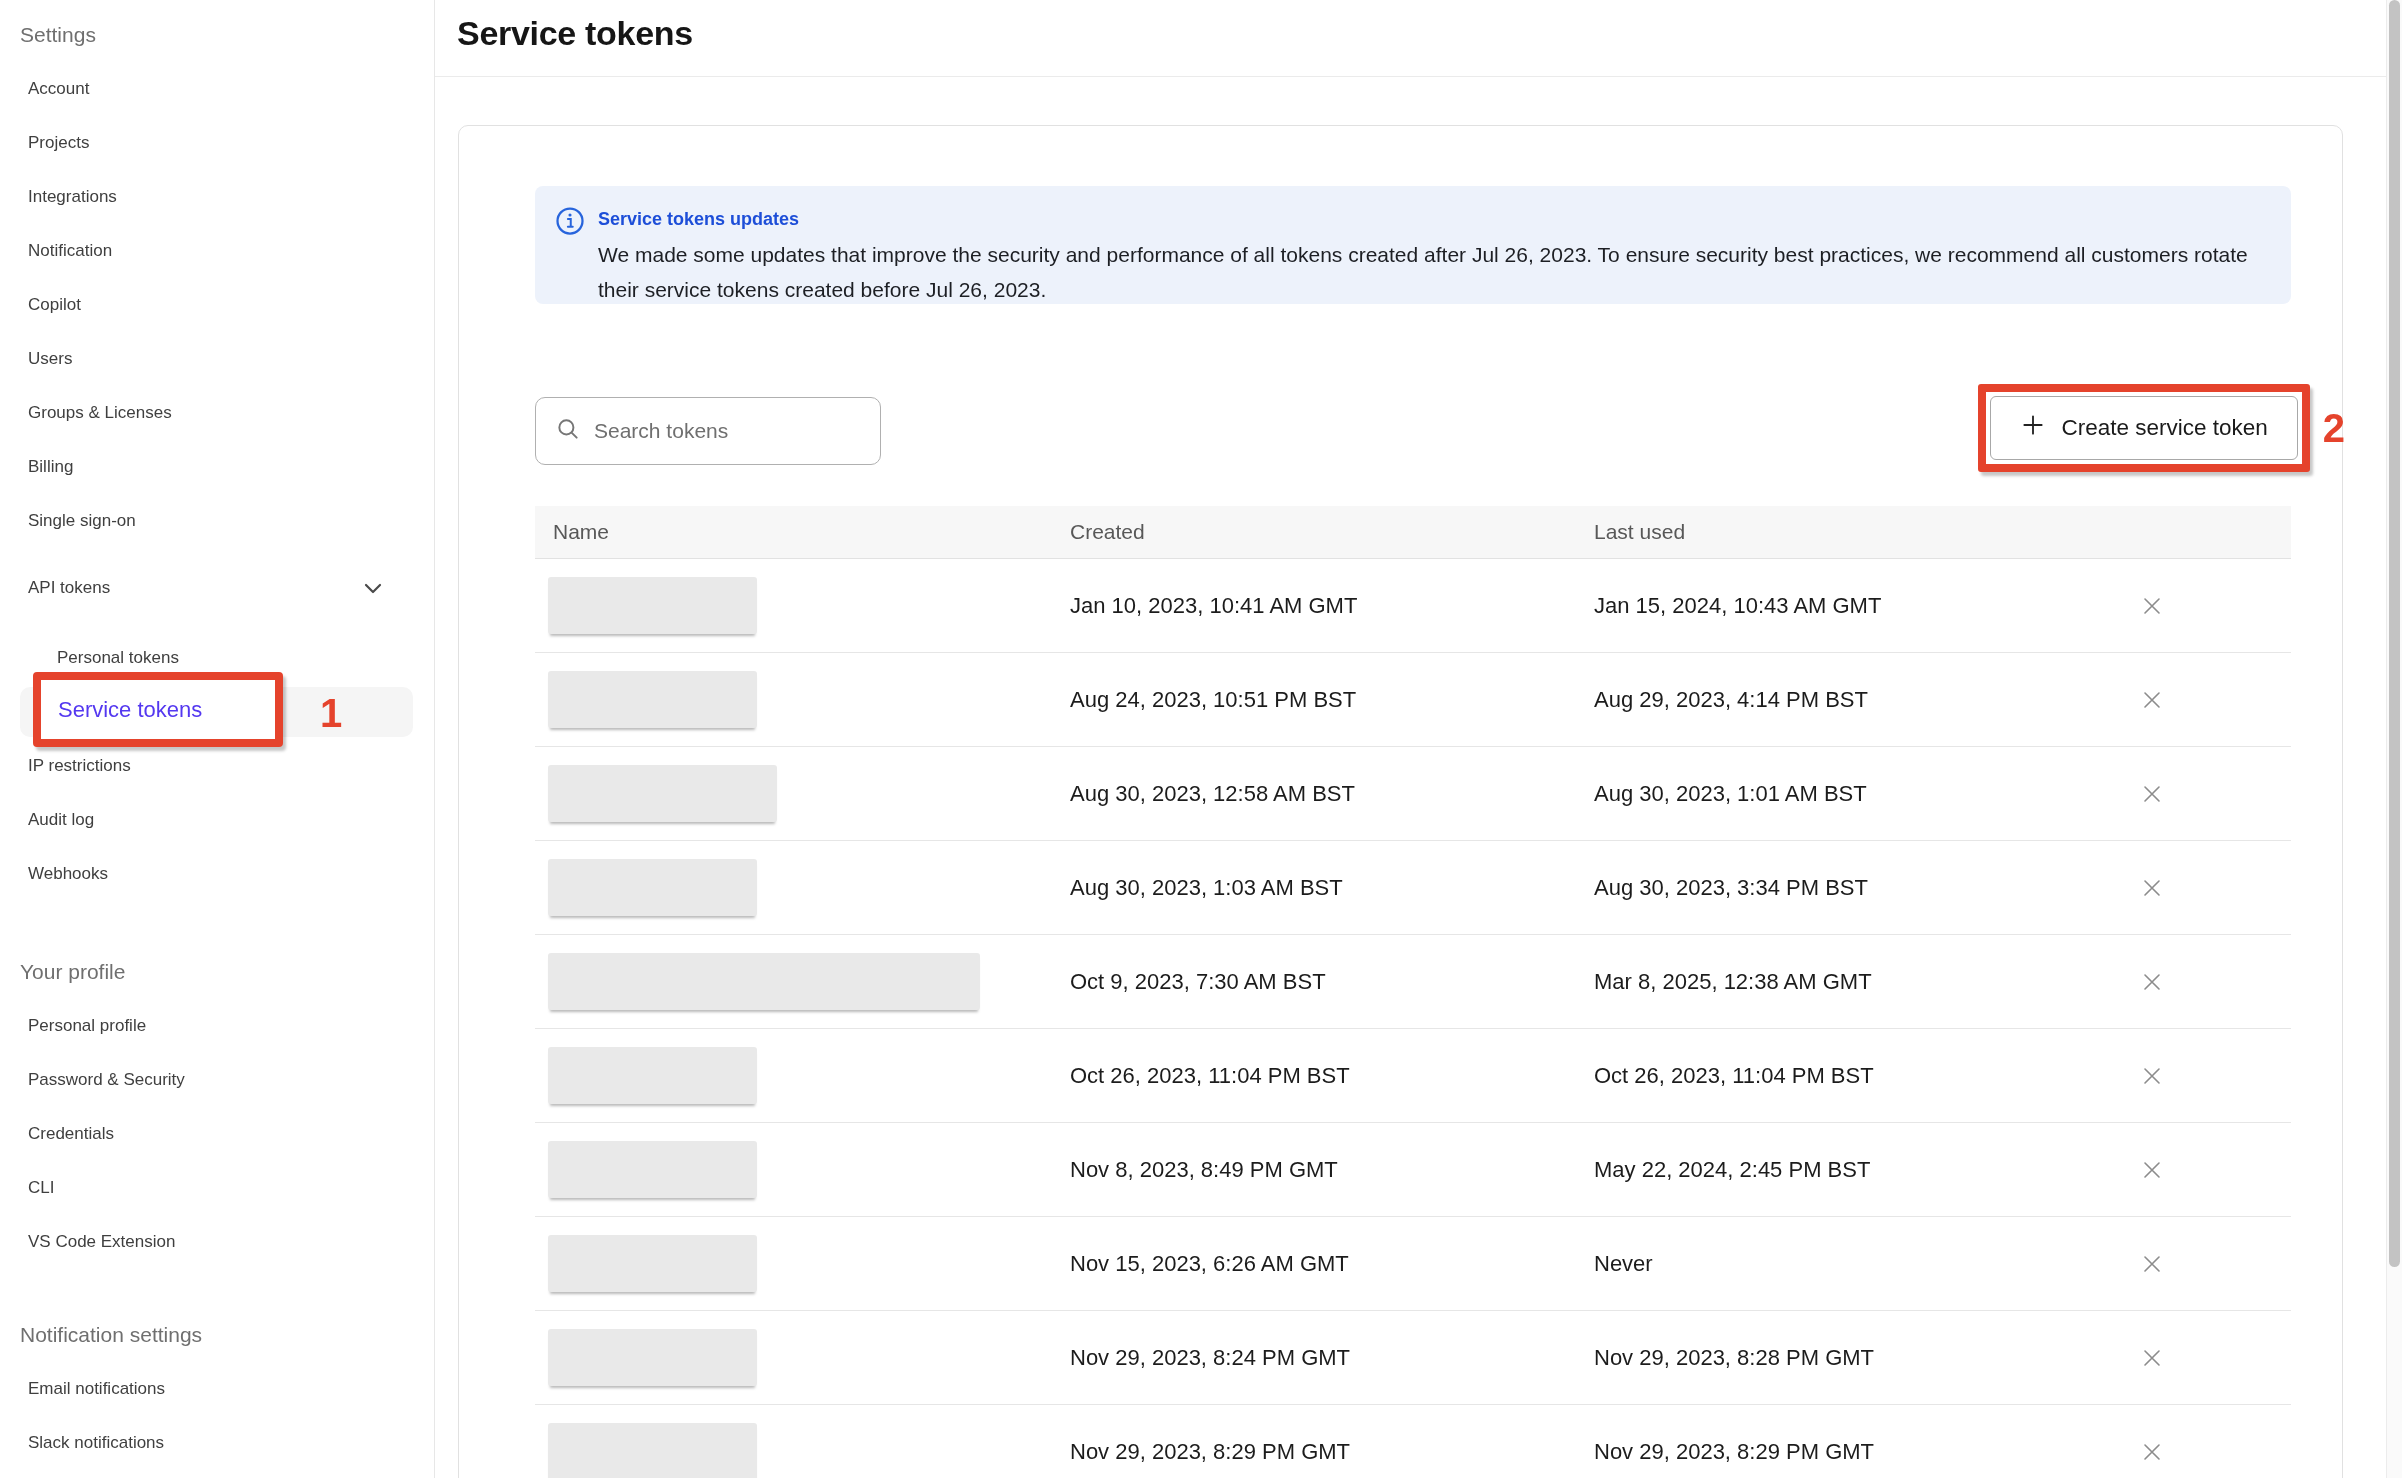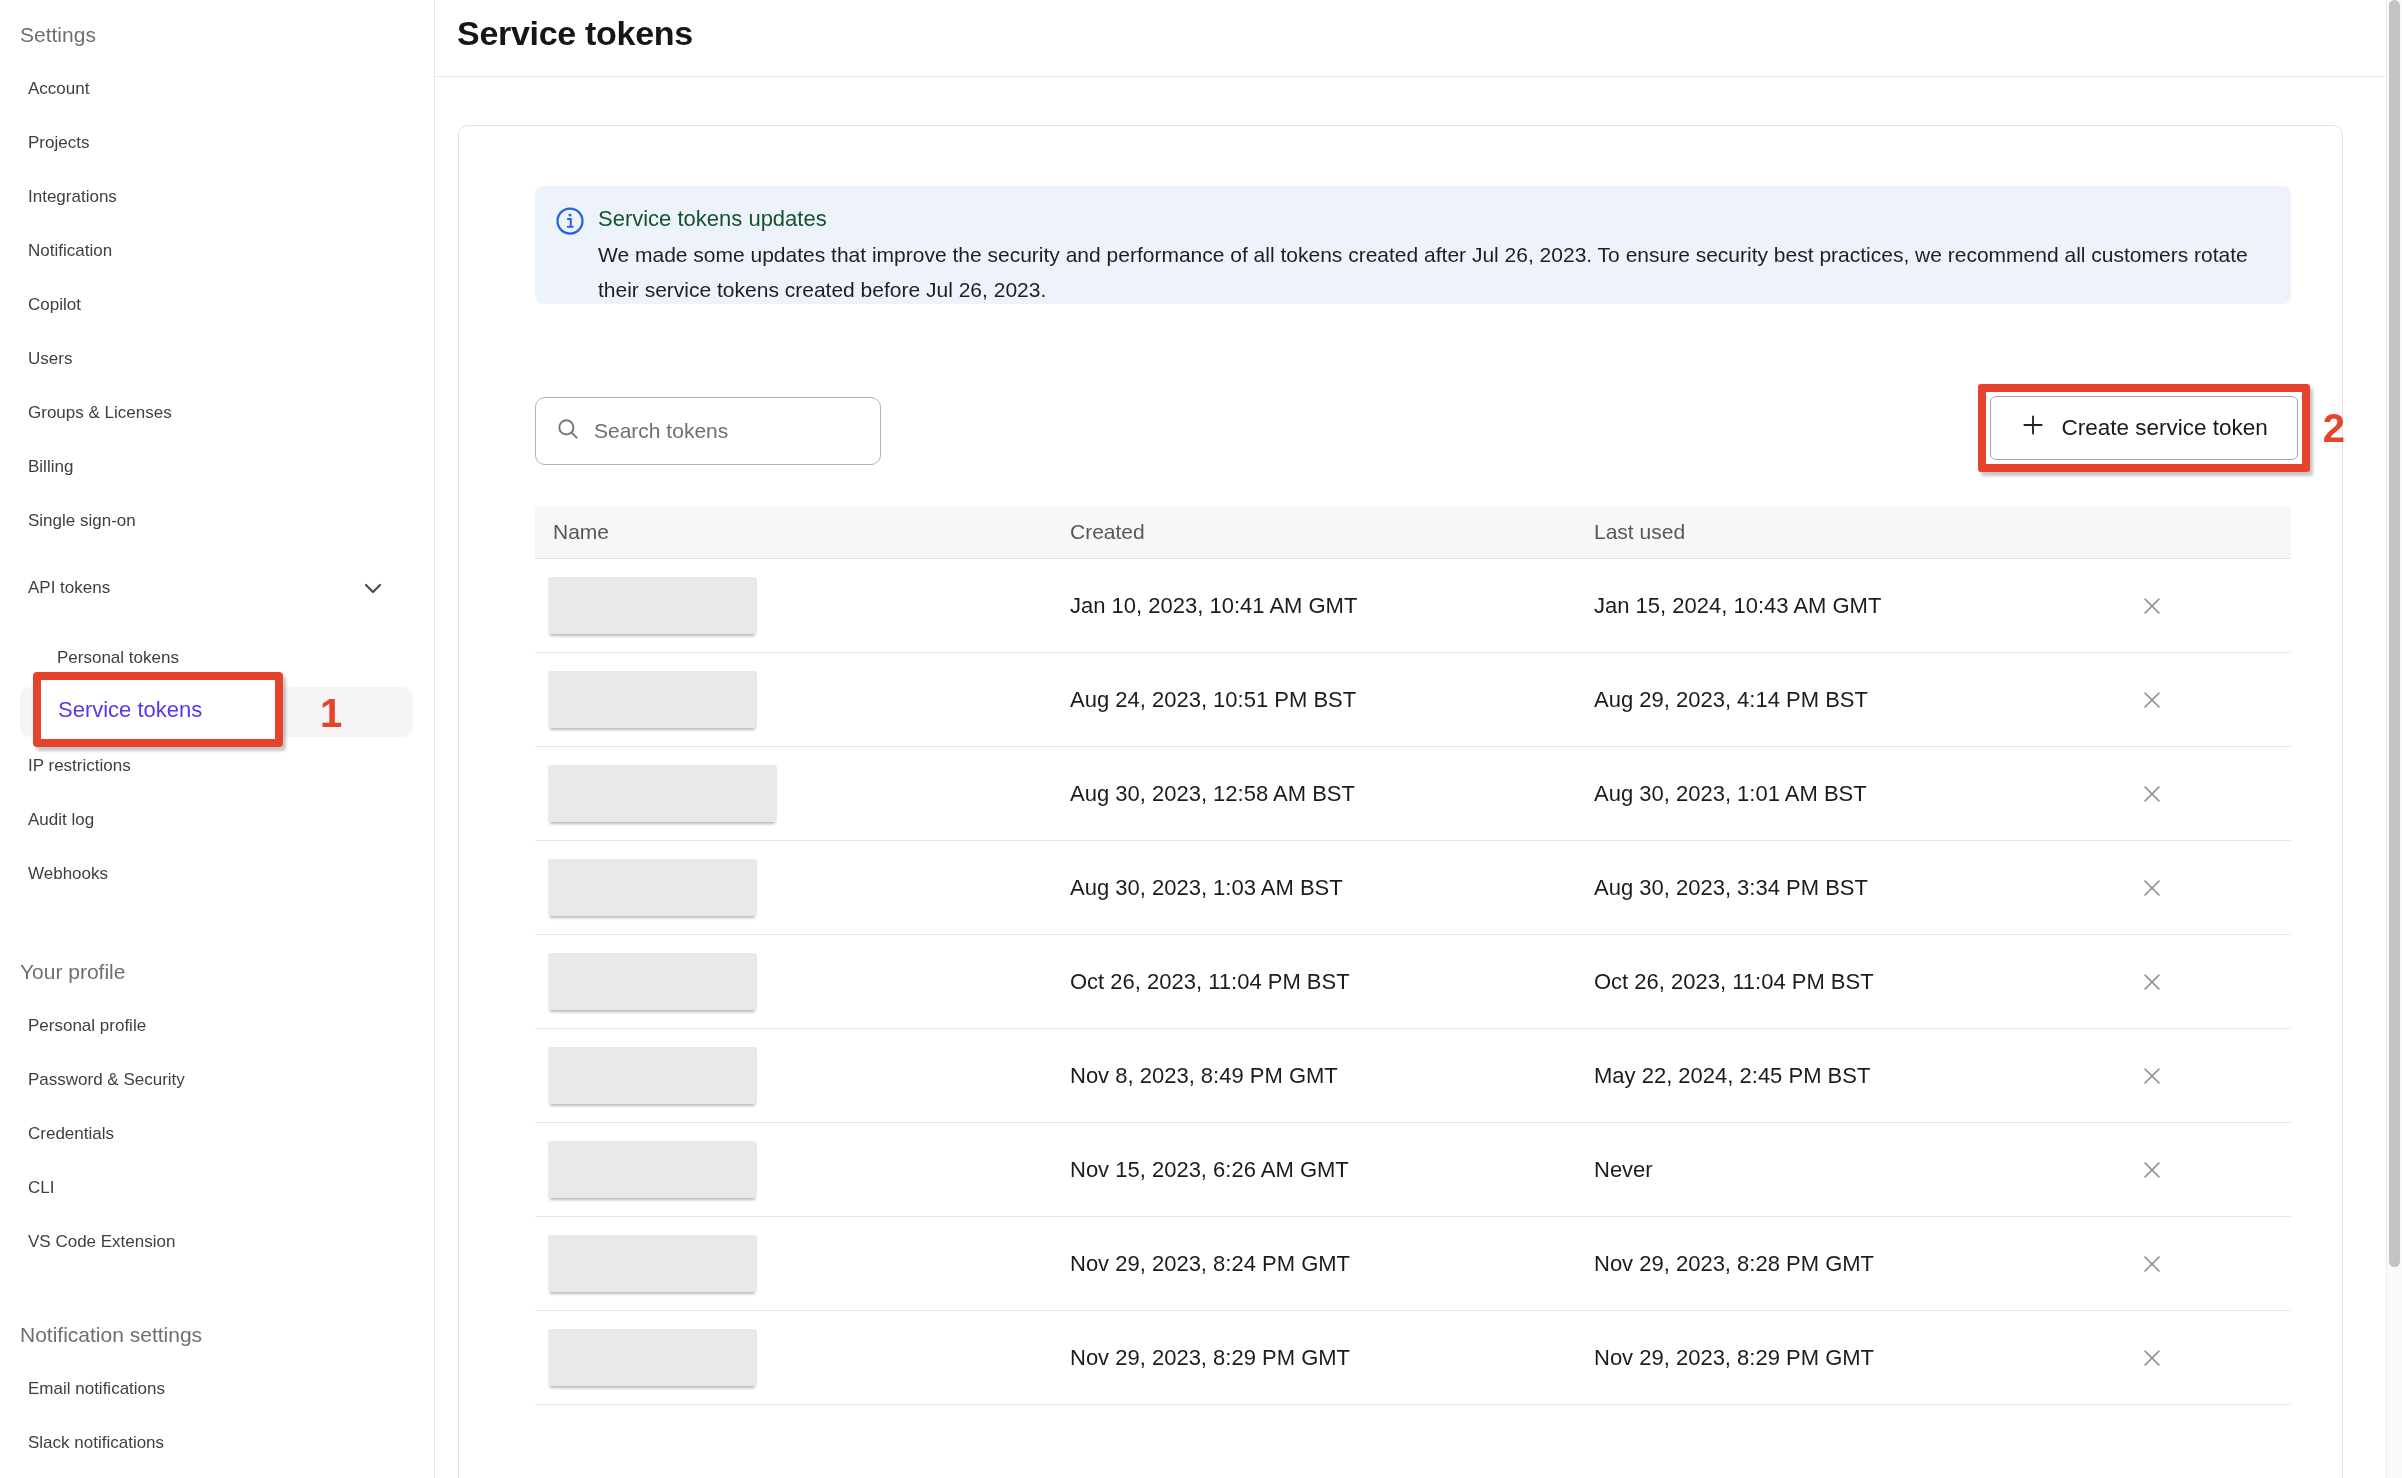--- a/index.html
+++ b/index.html
@@ -36,21 +36,21 @@
   main { flex:1 1 auto; position:relative; }
   .page-head { height:77px; border-bottom:1px solid #ebebeb; padding:14px 0 0 22px; }
   .page-head h1 { font-size:34px; font-weight:600; color:#161616; letter-spacing:-0.3px; }
 
   .card { margin:48px 59px 0 23px; height:1420px; border:1px solid #e1e1e1;
           border-radius:10px; padding:60px 51px 0 76px; background:#fff; }
 
   .banner { display:flex; gap:13px; background:#edf2fb; border-radius:8px;
             padding:19px 20px 0 20px; height:118px; }
   .info-ic { flex:0 0 30px; color:#2764dc; margin-top:1px; }
-  .banner-title { font-size:22px; font-weight:400; color:#14532d; line-height:28px; }
+  .banner-title { font-size:18px; font-weight:700; color:#1d4ed8; line-height:28px; }
   .banner-body { font-size:21px; color:#1d1f24; line-height:35px; margin-top:4px; max-width:1690px; }
 
   .toolbar { position:relative; margin-top:82px; height:90px; display:flex; align-items:center; }
   .search { position:relative; width:346px; height:68px; border:1.5px solid #b0b0b0;
             border-radius:10px; display:flex; align-items:center; padding-left:19px; gap:13px;
             background:#fff; }
   .search svg { flex:0 0 26px; }
   .search input { border:none; outline:none; width:240px; font-size:21px;
                   font-family:"Liberation Sans", sans-serif; color:#333; background:transparent; }
   .search input::placeholder { color:#6f6f6f; }
@@ -245,20 +245,34 @@
           <div>Aug 30, 2023, 3:34 PM BST</div>
           <div>
               <button class="xbtn">
                 <svg width="28" height="28" viewBox="0 0 24 24" fill="none">
                   <path d="M6 6 L18 18 M18 6 L6 18" stroke="#8c8c8c" stroke-width="1.4" stroke-linecap="round"></path>
                 </svg>
               </button>
             </div>
         </div>
 
+        <div class="trow">
+          <div>
+              <div class="redact w-xl"></div>
+            </div>
+          <div>Oct 9, 2023, 7:30 AM BST</div>
+          <div>Mar 8, 2025, 12:38 AM GMT</div>
+          <div>
+              <button class="xbtn">
+                <svg width="28" height="28" viewBox="0 0 24 24" fill="none">
+                  <path d="M6 6 L18 18 M18 6 L6 18" stroke="#8c8c8c" stroke-width="1.4" stroke-linecap="round"></path>
+                </svg>
+              </button>
+            </div>
+        </div>
 
         <div class="trow">
           <div>
               <div class="redact w-md"></div>
             </div>
           <div>Oct 26, 2023, 11:04 PM BST</div>
           <div>Oct 26, 2023, 11:04 PM BST</div>
           <div>
               <button class="xbtn">
                 <svg width="28" height="28" viewBox="0 0 24 24" fill="none">

